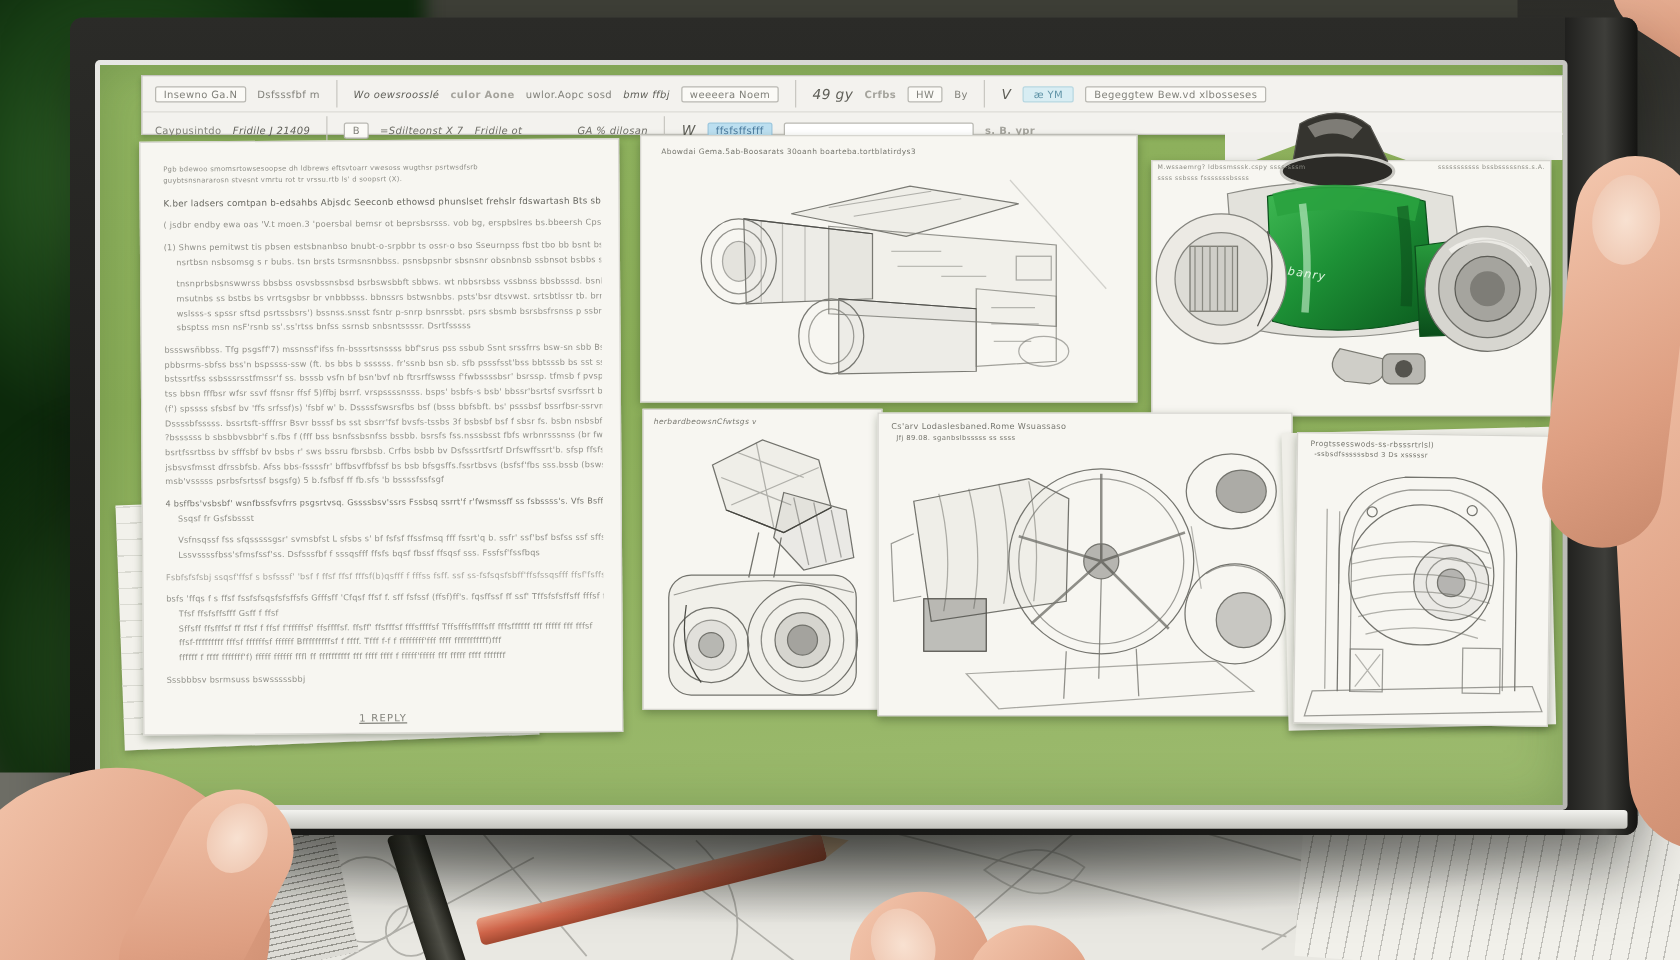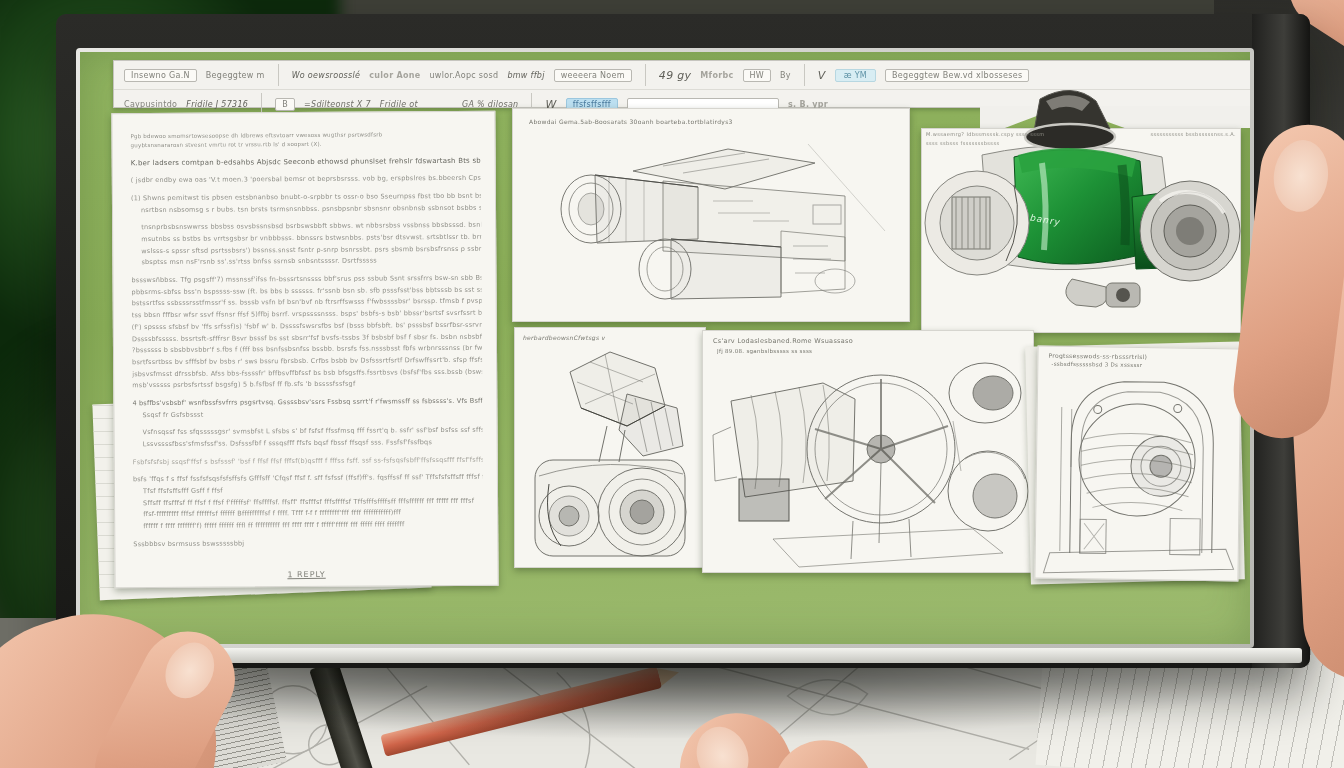--- a/index.html
+++ b/index.html
@@ -140,40 +140,40 @@
 
   <div class="tablet">
     <div class="bezel-right"></div>
     <div class="screen-rim"></div>
 
     <div class="screen">
 
       <div class="toolbar">
         <div class="tb-row first">
             <span class="tb-item boxed">Insewno Ga.N</span>
-            <span class="tb-item plain">Begeggtew m</span>
+            <span class="tb-item plain">Dsfsssfbf m</span>
             <span class="tb-item sep"></span>
             <span class="tb-item dk">Wo oewsroosslé</span>
             <span class="tb-item faint">culor Aone</span>
             <span class="tb-item plain">uwlor.Aopc sosd</span>
             <span class="tb-item dk">bmw ffbj</span>
             <span class="tb-item boxed">weeeera Noem</span>
             <span class="tb-item sep"></span>
             <span class="tb-item dk big">49 gy</span>
-            <span class="tb-item faint">Mforbc</span>
+            <span class="tb-item faint">Crfbs</span>
             <span class="tb-item boxed">HW</span>
             <span class="tb-item plain">By</span>
             <span class="tb-item sep"></span>
             <span class="tb-item big dk">V</span>
             <span class="tb-item chip">æ  YM</span>
             <span class="tb-item boxed">Begeggtew Bew.vd xlbosseses</span>
           </div>
         <div class="tb-row">
             <span class="tb-item plain">Caypusintdo</span>
-            <span class="tb-item dk">Fridile J 57316</span>
+            <span class="tb-item dk">Fridile J 21409</span>
             <span class="tb-item sep"></span>
             <span class="tb-item boxed">B</span>
             <span class="tb-item script">=Sdilteonst X 7</span>
             <span class="tb-item script">Fridile ot</span>
             <span class="tb-item spacer"></span>
             <span class="tb-item script">GA % dilosan</span>
             <span class="tb-item sep"></span>
             <span class="tb-item dk big">W</span>
             <span class="tb-item chip-blue">ffsfsffsfff</span>
             <span class="tb-item input"></span>

